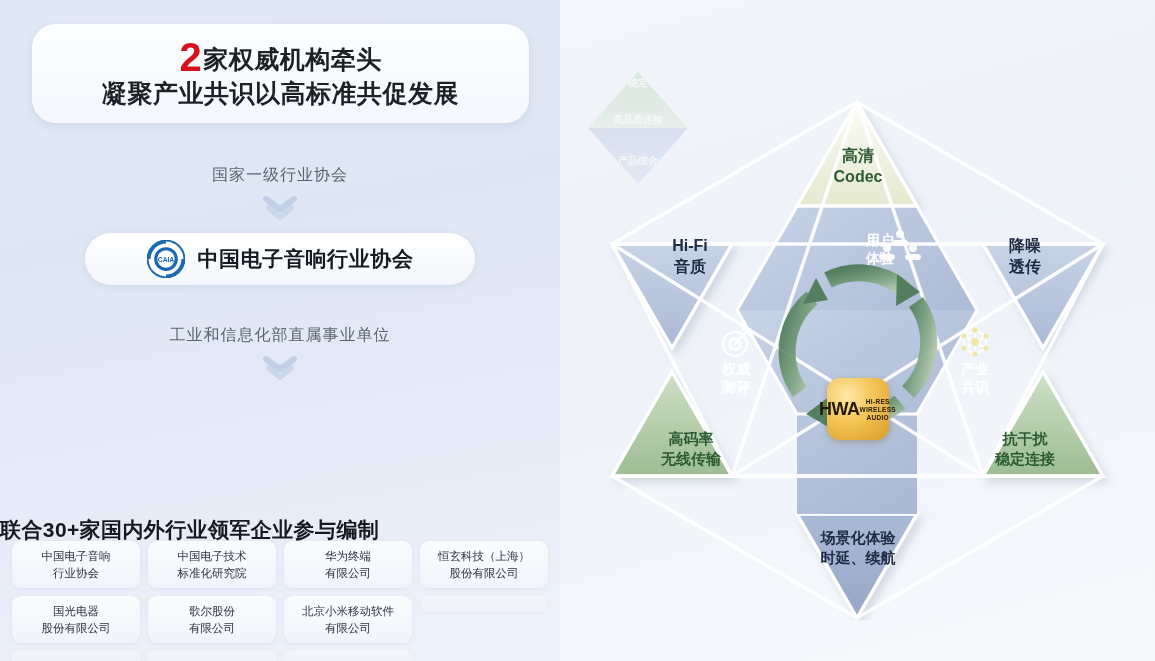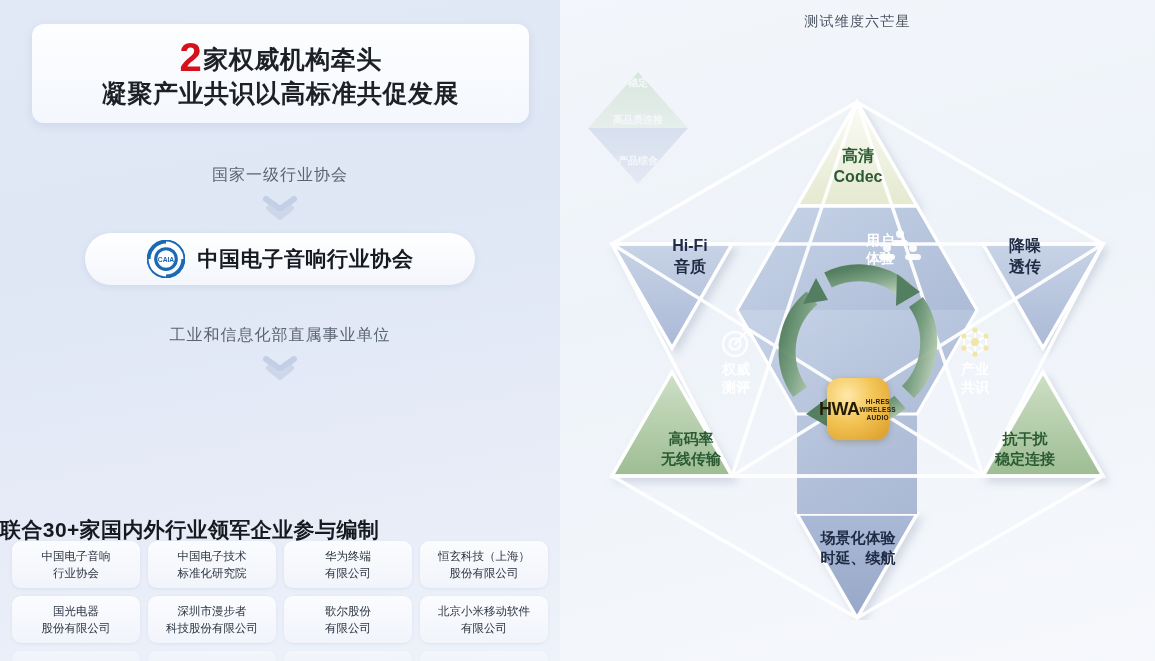--- a/index.html
+++ b/index.html
@@ -16,21 +16,21 @@
     position:relative;
     width:560px;height:661px;
     background:linear-gradient(170deg,#e2e9f6 0%,#dfe7f5 35%,#e6ebf7 70%,#eef2fa 100%);
     overflow:hidden;
   }
   .left-inner{position:relative;width:100%;height:100%;}
 
   .headline-card{
     position:absolute;left:32px;top:24px;width:497px;
     background:linear-gradient(180deg,#fdfeff 0%,#f4f7fd 100%);
-    border-radius:12px;
+    border-radius:24px;
     box-shadow:0 3px 10px rgba(120,140,180,.18);
     padding:10px 0 14px 0;
     text-align:center;
   }
   .headline-l1{
     font-size:25px;font-weight:bold;color:#1d2126;letter-spacing:.5px;
     line-height:1.15;white-space:nowrap;
   }
   .headline-l1 .big2{
     color:#d5121b;font-size:40px;font-weight:bold;
@@ -214,43 +214,38 @@
         </div>
         <div class="co-card">
           <span>恒玄科技（上海）</span>
           <span>股份有限公司</span>
         </div>
         <div class="co-card">
           <span>国光电器</span>
           <span>股份有限公司</span>
         </div>
         <div class="co-card">
-          <span>深圳市漫步者</span>
-          <span>科技股份有限公司</span>
-        </div>
-        <div class="co-card">
           <span>歌尔股份</span>
           <span>有限公司</span>
         </div>
         <div class="co-card">
           <span>北京小米移动软件</span>
           <span>有限公司</span>
         </div>
         <div class="co-card ghost"></div>
         <div class="co-card ghost"></div>
         <div class="co-card ghost"></div>
         <div class="co-card ghost"></div>
       </div>
 
     </div>
   </div>
 
   <div class="right-panel">
 
-    <div class="right-title">测试维度六芒星</div>
 
     <div class="legend">
       <div class="lg-tri lg-up">
         <span>稳定</span>
         <span>高品质连接</span>
       </div>
       <div class="lg-tri lg-dn">
         <span>产品综合</span>
         <span>体验</span>
       </div>

